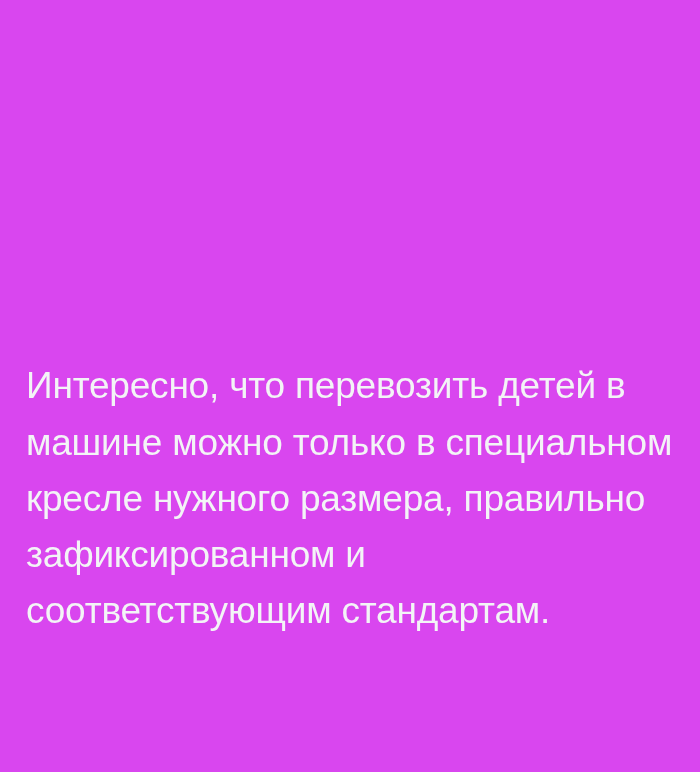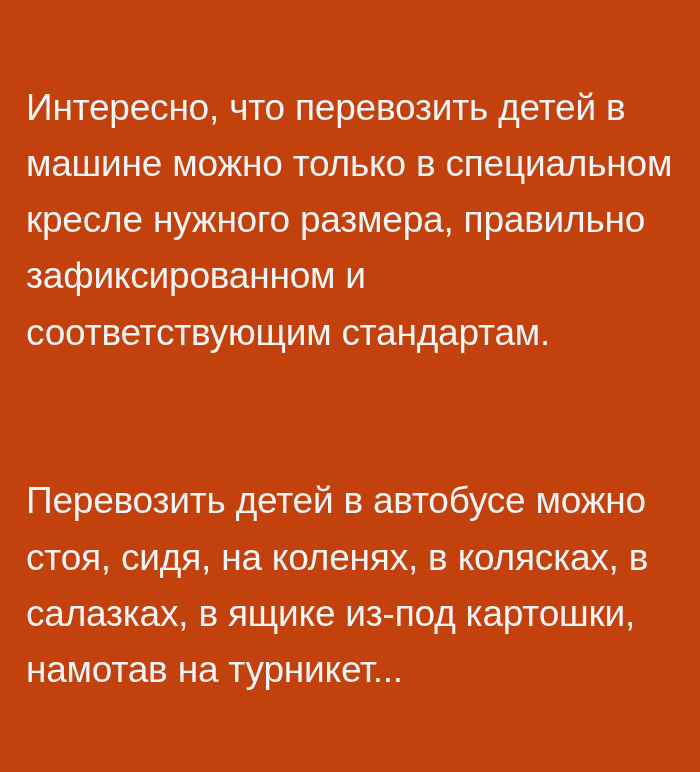--- a/index.html
+++ b/index.html
@@ -10,25 +10,25 @@
   body {
     width: 700px;
     height: 772px;
     overflow: hidden;
     font-family: "Liberation Sans", sans-serif;
   }
   .card {
     box-sizing: border-box;
     width: 700px;
     height: 772px;
-    background: #c2410c;
+    background: #d946ef;
     padding: 26px 22px 20px 26px;
     display: flex;
     flex-direction: column;
-    justify-content: center;
+    justify-content: flex-end;
   }
   .text-block {
     color: #f3f4f6;
     font-family: "Liberation Sans", sans-serif;
     font-size: 37px;
     line-height: 1.52;
     font-weight: 400;
     letter-spacing: -0.2px;
     white-space: pre-wrap;
     word-wrap: break-word;
@@ -39,15 +39,14 @@
   .paragraph + .paragraph {
     margin-top: 0;
   }
 </style>
 </head>
 <body>
 
 <div class="card">
   <div class="text-block">
     <p class="paragraph">Интересно, что перевозить детей в машине можно только в специальном кресле нужного размера, правильно зафиксированном и соответствующим стандартам.</p>
-    <p class="paragraph">Перевозить детей в автобусе можно стоя, сидя, на коленях, в колясках, в салазках, в ящике из-под картошки, намотав на турникет...</p>
   </div>
 </div>
 
 </body></html>

